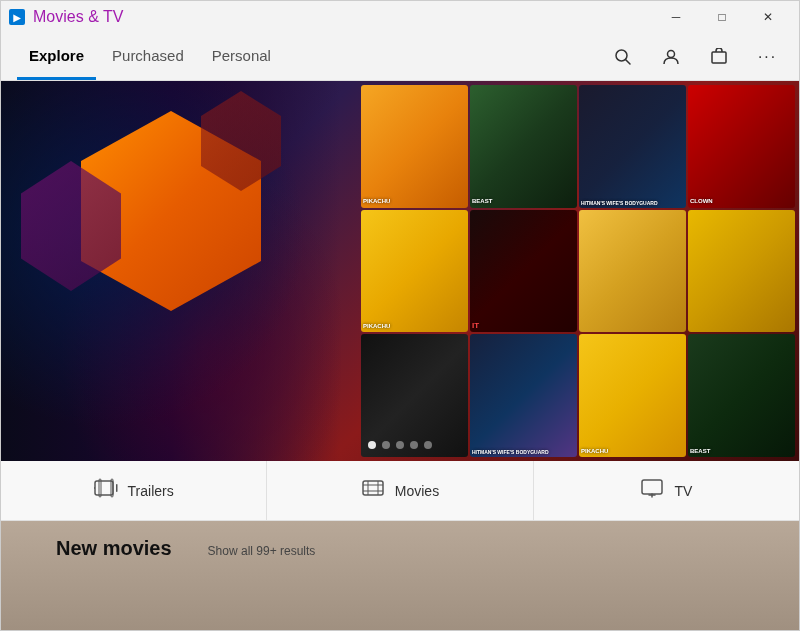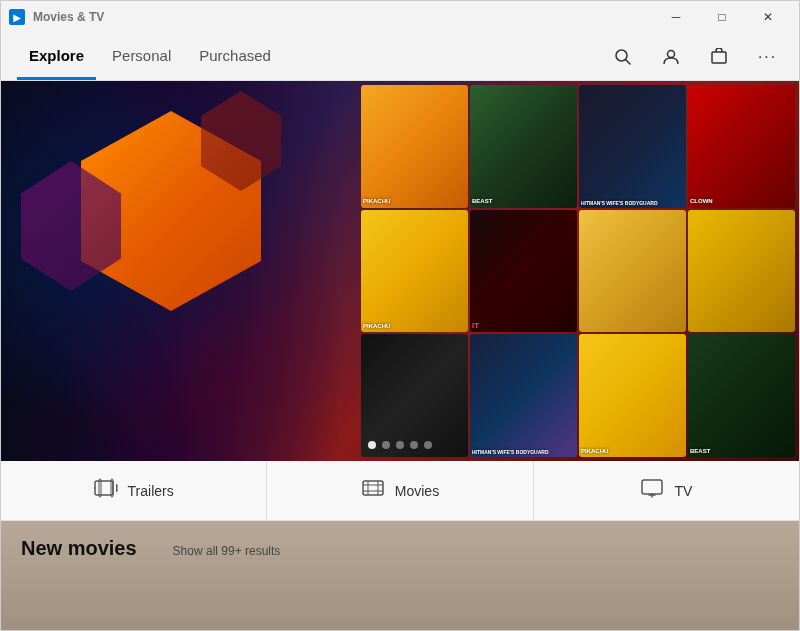--- a/index.html
+++ b/index.html
@@ -44,23 +44,22 @@
       background: #0078d4;
       border-radius: 2px;
       display: flex;
       align-items: center;
       justify-content: center;
       font-size: 10px;
       color: white;
     }
 
     .title-text {
-      font-size: 12px;
-      color: #737373;
-      font-weight: bold;
+      font-size: 16px;
+      color: #a21caf;
     }
 
     .title-bar-controls {
       display: flex;
       gap: 0;
     }
 
     .title-btn {
       width: 46px;
       height: 32px;
@@ -301,20 +300,21 @@
     .section-header {
       display: flex;
       align-items: baseline;
       gap: 12px;
     }
 
     .section-title {
       font-size: 20px;
       font-weight: 600;
       color: #111;
+      margin-left: 35px;
     }
 
     .section-show-all {
       font-size: 12px;
       color: #444;
       cursor: pointer;
       margin-left: 24px;
     }
   </style>
 </head>
@@ -333,24 +333,24 @@
       <button class="title-btn close">✕</button>
     </div>
   </div>
 
   <div class="nav-bar">
     <div class="nav-tabs">
       <div class="nav-tab active">
         <span>Explore</span>
       </div>
       <div class="nav-tab">
-        <span>Personal</span>
+        <span>Purchased</span>
       </div>
       <div class="nav-tab">
-        <span>Purchased</span>
+        <span>Personal</span>
       </div>
     </div>
     <div class="nav-actions">
       <button class="nav-action-btn">
         <svg width="18" height="18" viewBox="0 0 18 18">
           <circle cx="7.5" cy="7.5" r="5.5" fill="none" stroke="#333" stroke-width="1.5"></circle>
           <line x1="11.5" y1="11.5" x2="16" y2="16" stroke="#333" stroke-width="1.5" stroke-linecap="round"></line>
         </svg>
       </button>
       <button class="nav-action-btn">

